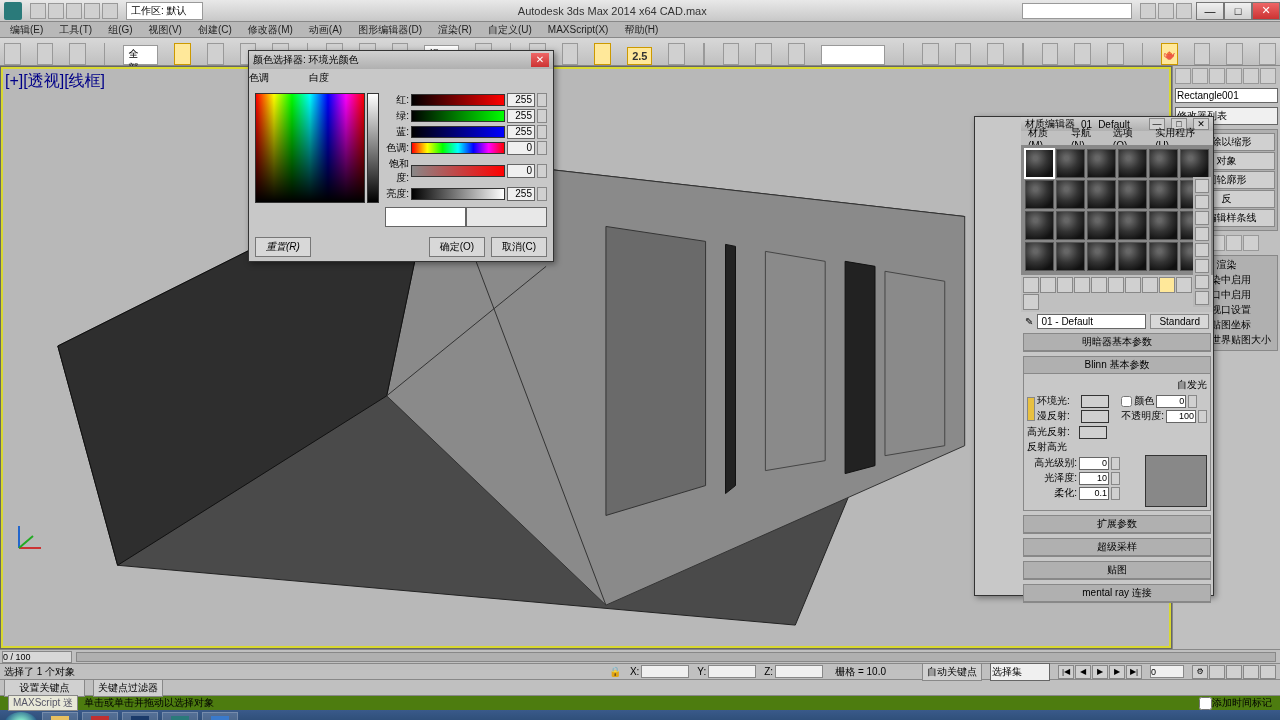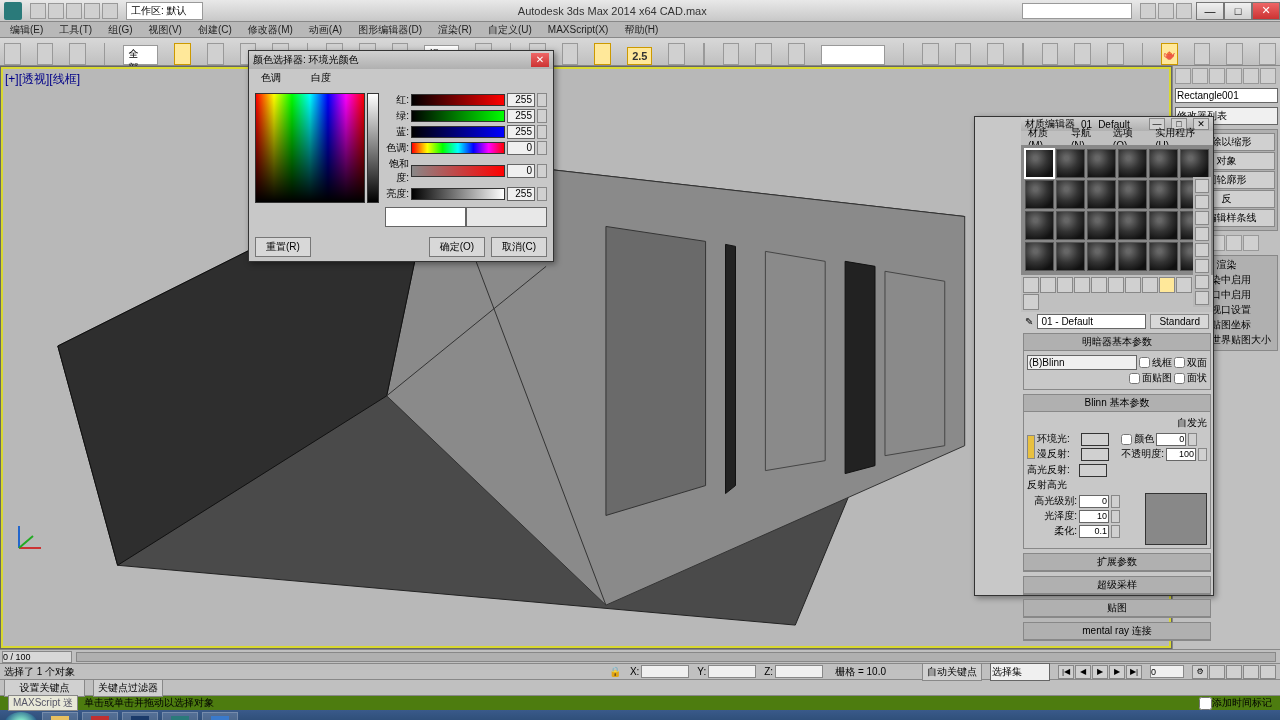--- a/index.html
+++ b/index.html
@@ -25,21 +25,21 @@
 .toolbar { height:28px; background:linear-gradient(#d8d8d8,#c0c0c0); display:flex; align-items:flex-end; padding:0 4px; gap:16px; border-bottom:1px solid #888; }
 .toolbar .btn { width:22px; height:22px; background:#d0d0d0; border:1px solid #999; display:inline-flex; align-items:center; justify-content:center; }
 .toolbar .btn.on { background:#ffe89a; border-color:#cc9900; }
 .toolbar .sep { width:2px; height:22px; background:#999; margin:0 2px; }
 .toolbar .drop { background:#fff; border:1px solid #999; padding:1px 14px 1px 4px; font-size:10px; height:20px; }
 .toolbar .numbox { font-size:11px; font-weight:bold; color:#333; padding:2px 4px; background:#ffe89a; border:1px solid #cc9900; }
 
 
 .main { display:flex; height:583px; position:relative; }
 .viewport { flex:1; background:#b8b8b8; position:relative; border:1px solid #666; overflow:hidden; }
-.vp-label { position:absolute; top:4px; left:4px; color:#008; font-size:12px; z-index:2; }
+.vp-label { position:absolute; top:4px; left:4px; color:#008; font-size:16px; z-index:2; }
 .vp-frame { position:absolute; inset:0; border:2px solid #d8d830; pointer-events:none; }
 .vp-outer { position:absolute; inset:0; border:1px solid #d8d830; pointer-events:none; }
 
 
 .scene { position:absolute; inset:0; }
 .scene svg { width:100%; height:100%; }
 
 
 .right-panel { width:108px; background:#c0c0c0; border-left:1px solid #888; display:flex; flex-direction:column; }
 .cmd-tabs { display:flex; flex-wrap:wrap; padding:2px; gap:1px; }
@@ -62,28 +62,28 @@
 .srow label { width:24px; text-align:right; font-size:10px; }
 .srow .bar { flex:1; height:12px; border:1px solid #333; }
 .srow .val { width:28px; height:14px; background:#f0f0f0; border:1px solid #666; font-size:10px; text-align:right; padding-right:2px; }
 .srow .spn { width:10px; height:14px; background:#d0d0d0; border:1px solid #888; }
 .bar-r { background:linear-gradient(to right,#000,#f00); }
 .bar-g { background:linear-gradient(to right,#000,#0f0); }
 .bar-b { background:linear-gradient(to right,#000,#00f); }
 .bar-h { background:linear-gradient(to right,#f00,#ff0,#0f0,#0ff,#00f,#f0f,#f00); }
 .bar-s { background:linear-gradient(to right,#888,#f00); }
 .bar-v { background:linear-gradient(to right,#000,#fff); }
-.dlg-tabs { display:flex; gap:30px; padding:2px 12px; font-size:10px; }
+.dlg-tabs { display:flex; gap:40px; padding:2px 0; font-size:10px; }
 .swatches { display:flex; gap:0; margin:4px 0 0 0; }
 .swatches span { flex:1; height:20px; border:1px solid #666; }
 .sw1 { background:#fff; }
 .sw2 { background:#e8e8e8; }
 .dlg-btns { display:flex; gap:6px; padding:4px 6px; justify-content:flex-end; }
 .dlg-btns button { padding:2px 10px; background:#d8d8d8; border:1px solid #777; font-size:10px; }
-.dlg-btns .reset { margin-right:auto; }
+.dlg-btns .reset { margin-right:auto;font-style:italic; }
 
 
 .matdlg { position:absolute; left:974px; top:116px; width:240px; height:480px; background:#c8c8c8; border:1px solid #333; box-shadow:2px 2px 6px rgba(0,0,0,0.4); z-index:40; display:flex; flex-direction:column;padding-left:46px; }
 .matdlg .dlg-title { height:16px; background:linear-gradient(#d0d0d0,#b0b0b0); display:flex; align-items:center; padding:0 4px; font-size:10px; gap:6px; }
 .matdlg .dlg-title .ttl { flex:1; }
 .matdlg .dlg-title span.wb { width:16px; height:12px; background:#d0d0d0; border:1px solid #888; font-size:9px; text-align:center; }
 .mat-menu { height:14px; background:#c0c0c0; display:flex; gap:2px; padding:0 3px; font-size:9px; align-items:center; }
 .mat-menu span { padding:0 4px; }
 .mat-slots { display:grid; grid-template-columns:repeat(6,1fr); gap:2px; padding:4px; background:#888; }
 .mat-slot { aspect-ratio:1; background:radial-gradient(circle at 35% 30%, #666 8%, #333 45%, #111 80%); border:1px solid #555; }
@@ -496,35 +496,20 @@
     <span></span>
     <span></span>
   </div>
   <div class="mat-name">
     <span>✎</span>
     <div class="drop">01 - Default</div>
     <div class="type">Standard</div>
   </div>
   <div class="rollout">
     <div class="rollout-hdr">明暗器基本参数</div>
-    <div class="rollout-body">
-      <div class="prow">
-        <div class="rp-drop" style="flex:1">(B)Blinn</div>
-        <input type="checkbox" style="">
-          <label>线框</label>
-        <input type="checkbox" style="">
-          <label>双面</label>
-      </div>
-      <div class="prow" style="justify-content:flex-end">
-        <input type="checkbox" style="">
-          <label>面贴图</label>
-        <input type="checkbox" style="">
-          <label>面状</label>
-      </div>
-    </div>
   </div>
   <div class="rollout">
     <div class="rollout-hdr">Blinn 基本参数</div>
     <div class="rollout-body">
       <div class="prow" style="justify-content:flex-end">
           <label>自发光</label>
         </div>
       <div class="prow">
         <span style="width:8px;height:24px;background:#e8c040;border:1px solid #888"></span>
         <div style="flex:1">

